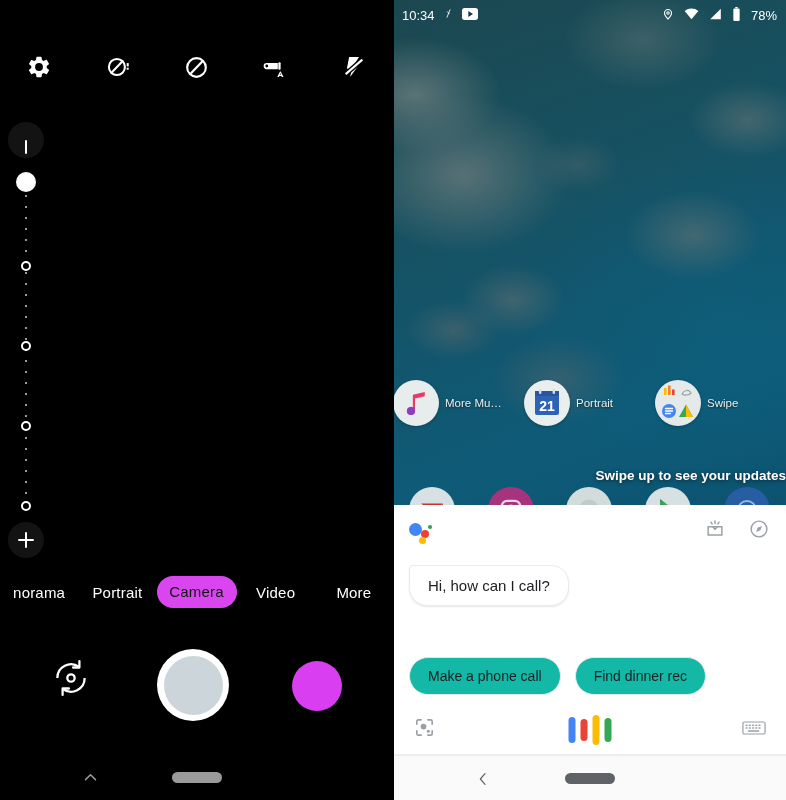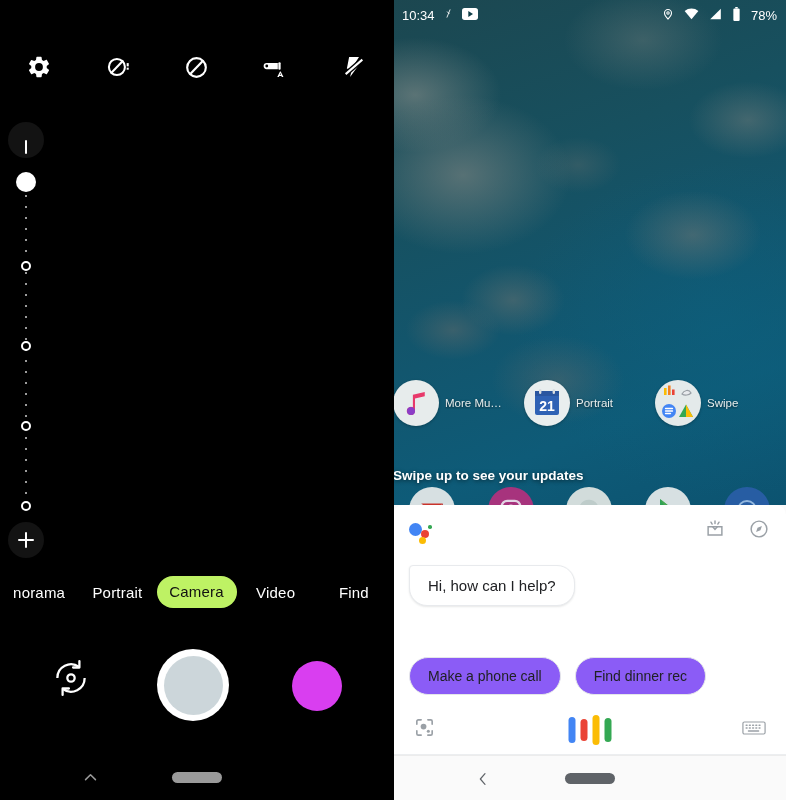--- a/index.html
+++ b/index.html
@@ -29,21 +29,21 @@
   .dot { position:absolute; left:0; width:2px; height:2px; background:#cfcfcf; border-radius:50%; }
   .notch { position:absolute; left:-4px; width:10px; height:10px; border:2px solid #fff;
            border-radius:50%; background:#000; }
   .exp-handle { position:absolute; left:8px; top:50px; width:20px; height:20px;
                 border-radius:50%; background:#fff; }
 
   
   .modes { position:absolute; left:0; top:576px; width:393px; height:32px;
            display:flex; align-items:center; }
   .mode { flex:1 1 0; text-align:center; color:#fff; font-size:15px; letter-spacing:.2px; }
-  .mode.sel { flex:0 0 80px; background:#bef264; color:#111; border-radius:16px;
+  .mode.sel { flex:0 0 80px; background:#d946ef; color:#111; border-radius:16px;
               line-height:32px; height:32px; font-weight:400; }
 
   
   .cam-bottom { position:absolute; left:0; top:648px; width:393px; height:80px; }
   .flip { position:absolute; left:48px; top:7px; width:46px; height:46px;
           display:flex; align-items:center; justify-content:center; }
   .shutter { position:absolute; left:157px; top:1px; width:72px; height:72px;
              border-radius:50%; background:#fff; display:flex; align-items:center; justify-content:center; }
   .shutter-in { width:59px; height:59px; border-radius:50%; background:#ccd6da; }
   .thumb { position:absolute; left:292px; top:13px; width:50px; height:50px;
@@ -88,21 +88,21 @@
             justify-content:center; gap:8px; text-shadow:0 1px 3px rgba(0,0,0,.45); }
   .dw-sep { color:#c3cccd; opacity:.8; }
 
   .apps { position:absolute; left:0; top:380px; width:393px; display:flex; }
   .app { flex:1 1 0; display:flex; flex-direction:row; align-items:center; gap:6px; }
   .app-ico { width:46px; height:46px; border-radius:50%; position:relative; overflow:hidden;
              display:flex; align-items:center; justify-content:center; box-shadow:0 1px 3px rgba(0,0,0,.25); }
   .app-lbl { color:#e7ecec; font-size:11.5px; text-shadow:0 1px 3px rgba(0,0,0,.6);
              max-width:74px; overflow:hidden; white-space:nowrap; text-overflow:ellipsis; }
 
-  .swipe { position:absolute; left:0; top:468px; width:393px; text-align:left;
+  .swipe { position:absolute; left:0; top:468px; width:393px; text-align:right;
            color:#fff; font-size:13.5px; font-weight:bold; text-shadow:0 1px 4px rgba(0,0,0,.6); }
 
   .dock { position:absolute; left:0; top:487px; width:393px; display:flex; }
   .dock .d { flex:1 1 0; display:flex; justify-content:center; }
   .d-ico { width:46px; height:46px; border-radius:50%; opacity:.92;
            display:flex; align-items:center; justify-content:center; }
 
   
   .sheet { position:absolute; left:0; top:505px; width:393px; height:295px;
            background:#fff; border-top-left-radius:10px; border-top-right-radius:10px; }
@@ -115,21 +115,21 @@
   .g-green { position:absolute; left:19px; top:5px;  width:3.5px;height:3.5px;border-radius:50%; background:#34a853; }
   .sheet-acts { margin-left:auto; display:flex; align-items:center; gap:22px; }
 
   .bubble { position:absolute; left:16px; top:60px; max-width:230px;
             background:#fff; border:1px solid #e8eaed; border-radius:18px;
             border-top-left-radius:4px; padding:11px 18px; font-size:15px; color:#202124;
             box-shadow:0 1px 2px rgba(60,64,67,.12); }
 
   .chips { position:absolute; left:16px; top:152px; display:flex; gap:14px; }
   .chip { border:1px solid #e4e6e9; border-radius:19px; padding:0 18px; height:38px;
-          line-height:37px; font-size:14px; color:#202124; background:#8b5cf6; white-space:nowrap; }
+          line-height:37px; font-size:14px; color:#202124; background:#14b8a6; white-space:nowrap; }
 
   .assist-bar { position:absolute; left:0; top:200px; width:393px; height:50px;
                 display:flex; align-items:center; padding:0 20px; border-bottom:1px solid #eceef0; }
   .bars { position:absolute; left:50%; transform:translateX(-50%); display:flex;
           align-items:center; gap:5px; }
   .bar { width:7px; border-radius:4px; }
   .kbd { margin-left:auto; }
 
   .divider-v { position:absolute; left:393px; top:0; width:1px; height:800px; background:#000; z-index:5; }
 </style>
@@ -220,21 +220,21 @@
         <span class="exp-plus-h"></span>
         <span class="exp-plus-v"></span>
       </div>
     </div>
 
     <div class="modes">
       <div class="mode">norama</div>
       <div class="mode">Portrait</div>
       <div class="mode sel">Camera</div>
       <div class="mode">Video</div>
-      <div class="mode">Find</div>
+      <div class="mode">More</div>
     </div>
 
     <div class="cam-bottom">
       <div class="flip">
         <svg width="42" height="42" viewBox="0 0 24 24" fill="none" stroke="#fff" stroke-width="1.3">
           <path d="M4.2 12a7.8 7.8 0 0 1 12.4-6.3"></path>
           <path d="M19.8 12a7.8 7.8 0 0 1-12.4 6.3"></path>
           <polyline points="16.8,2.3 16.8,6.0 13.2,6.0" stroke-linecap="round" stroke-linejoin="round"></polyline>
           <polyline points="7.2,21.7 7.2,18.0 10.8,18.0" stroke-linecap="round" stroke-linejoin="round"></polyline>
           <circle cx="12" cy="12" r="2.1"></circle>
@@ -422,21 +422,21 @@
           </span>
           <span>
             <svg width="22" height="22" viewBox="0 0 24 24" fill="none" stroke="#9aa0a6" stroke-width="1.6">
               <circle cx="12" cy="12" r="8.6"></circle>
               <path d="M15.2 8.8 10.4 10.6 8.8 15.2 13.6 13.4z" fill="#9aa0a6" stroke="none"></path>
             </svg>
           </span>
         </div>
       </div>
 
-      <div class="bubble">Hi, how can I help?</div>
+      <div class="bubble">Hi, how can I call?</div>
 
       <div class="chips">
         <div class="chip">Make a phone call</div>
         <div class="chip">Find dinner rec</div>
       </div>
 
       <div class="assist-bar">
         <span>
           <svg width="23" height="23" viewBox="0 0 24 24" fill="none" stroke="#9aa0a6" stroke-width="1.7" stroke-linecap="round">
             <path d="M4 8.5V5.5A1.5 1.5 0 0 1 5.5 4h3"></path>

